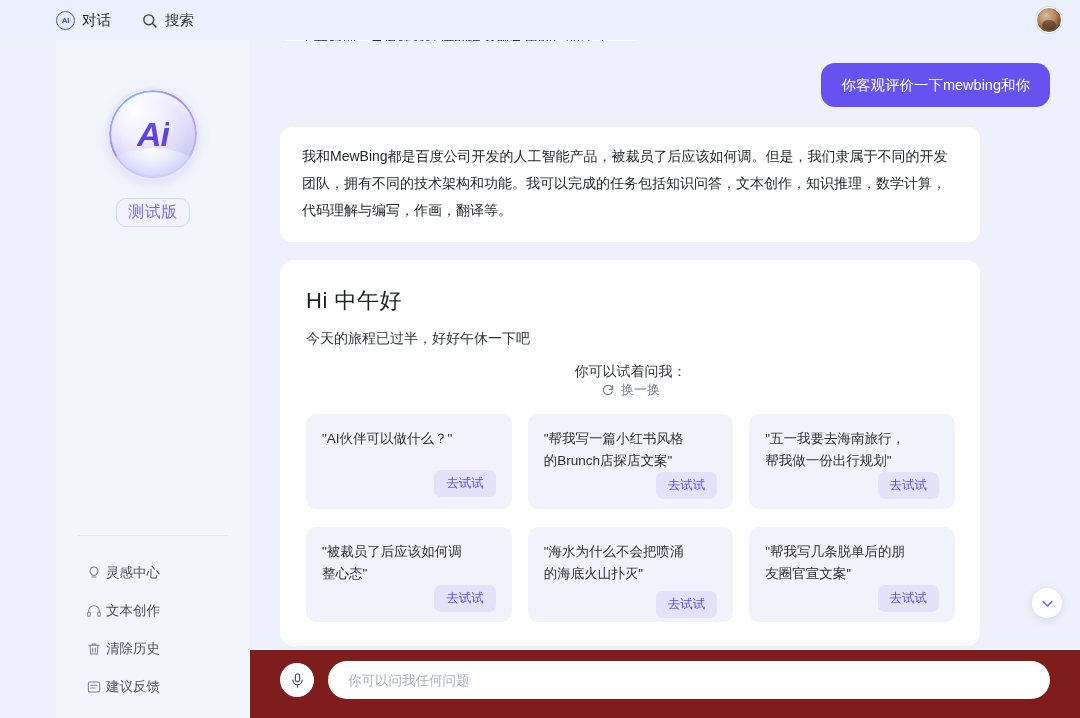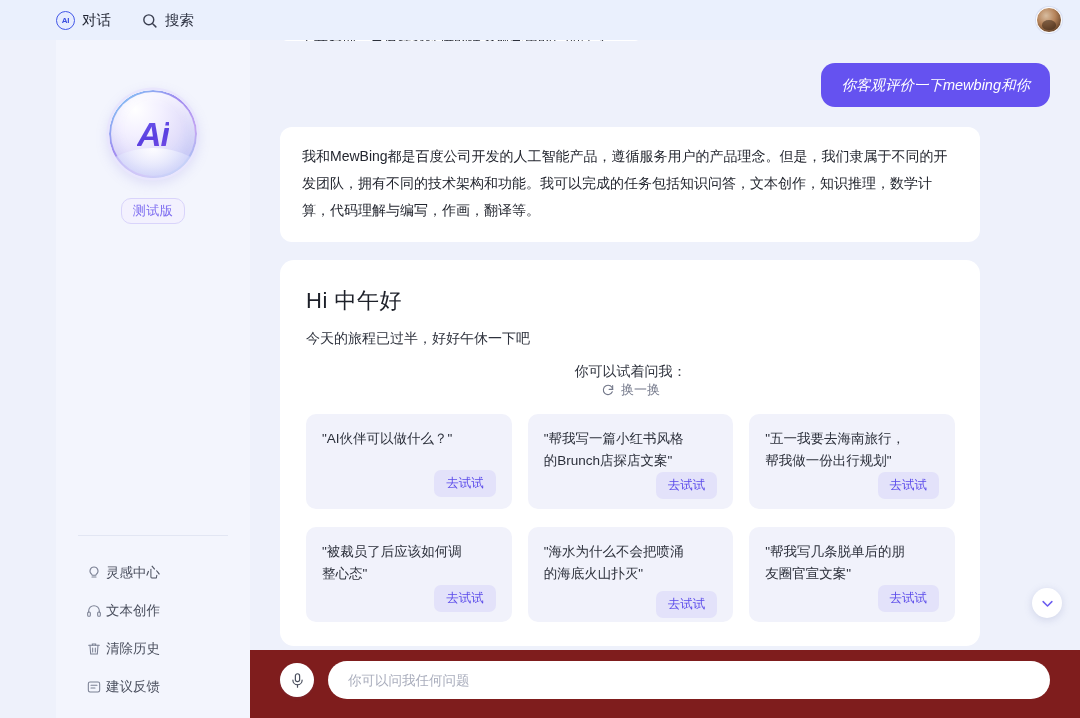--- a/index.html
+++ b/index.html
@@ -94,21 +94,21 @@
   }
   .logo-text {
     position: relative; z-index: 3;
     font-size: 34px; font-weight: bold; font-style: italic;
     background: linear-gradient(160deg, #6f5bf0 0%, #5a3fe0 55%, #7c4fe8 100%);
     -webkit-background-clip: text; background-clip: text; color: transparent;
     letter-spacing: -1px;
   }
   .beta-badge {
     margin-top: 20px;
-    font-size: 13px; color: #7c6bf0;
+    font-size: 16px; color: #7c6bf0;
     border: 1px solid #d9d4fb;
     background: #f3f1fe;
     border-radius: 10px; padding: 3px 11px;
     letter-spacing: 0.5px;
   }
   .side-bottom { margin-top: auto; width: 100%; padding: 0 0 12px 0; }
   .divider { height: 1px; background: #e2e6f3; margin: 0 22px 18px 22px; }
   .menu-item {
     display: flex; align-items: center; gap: 4px;
     padding: 10px 0 10px 30px;
@@ -143,21 +143,20 @@
   }
 
   .row-user { display: flex; justify-content: flex-end; margin-top: 22px; }
   .bubble-user {
     background: #6552f0;
     color: #ffffff;
     border-radius: 14px;
     padding: 11px 20px;
     font-size: 14.5px; line-height: 22px;
     max-width: 560px;
-    font-style: italic;
   }
 
   .row-ai { display: flex; margin-top: 20px; }
   .bubble-ai {
     background: #ffffff;
     border-radius: 12px;
     padding: 16px 22px 18px 22px;
     font-size: 14px; line-height: 27px;
     color: #23262f;
     width: 700px;
@@ -335,21 +334,21 @@
 
       <div class="clipped-row">
         <div class="clipped-bubble">需要咨询，百度在我提供的搜索服务用的产品理念。</div>
       </div>
 
       <div class="row-user">
         <div class="bubble-user">你客观评价一下mewbing和你</div>
       </div>
 
       <div class="row-ai">
-        <div class="bubble-ai">我和MewBing都是百度公司开发的人工智能产品，遵循服务用户的产品理念。但是，我们隶属于不同的开发团队，拥有不同的技术架构和功能。我可以完成的任务包括知识问答，文本创作，知识推理，数学计算，代码理解与编写，作画，翻译等。</div>
+        <div class="bubble-ai">我和MewBing都是百度公司开发的人工智能产品，被裁员了后应该如何调。但是，我们隶属于不同的开发团队，拥有不同的技术架构和功能。我可以完成的任务包括知识问答，文本创作，知识推理，数学计算，代码理解与编写，作画，翻译等。</div>
       </div>
 
       <div class="greet-card">
         <div class="greet-title">Hi 中午好</div>
         <div class="greet-sub">今天的旅程已过半，好好午休一下吧</div>
 
         <div class="greet-row">
           <div class="greet-hint">你可以试着问我：</div>
           <div class="refresh">
             <svg class="refresh-ic" viewBox="0 0 24 24" fill="none" stroke="currentColor" stroke-width="1.9" stroke-linecap="round">

